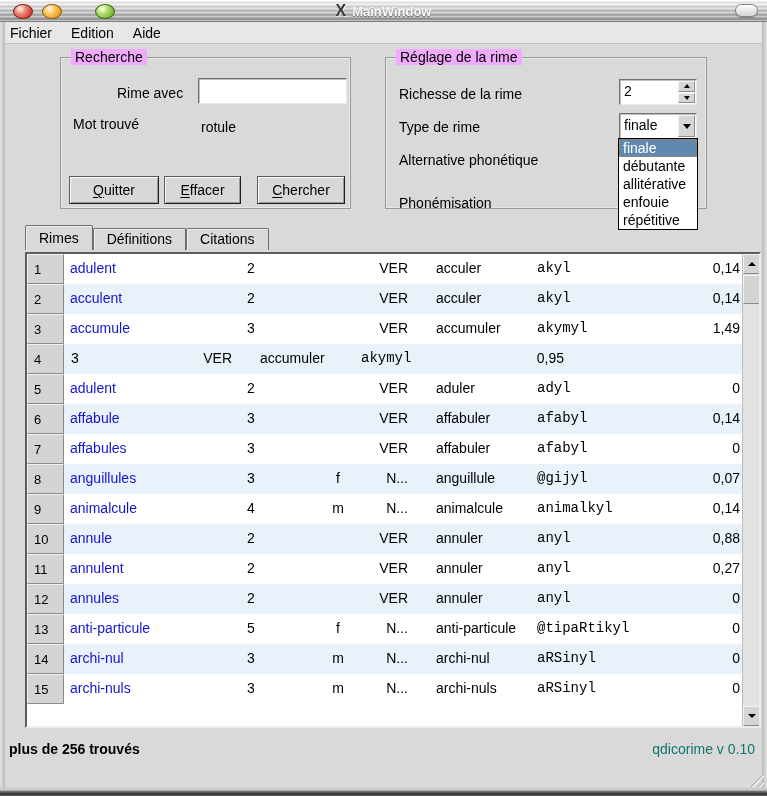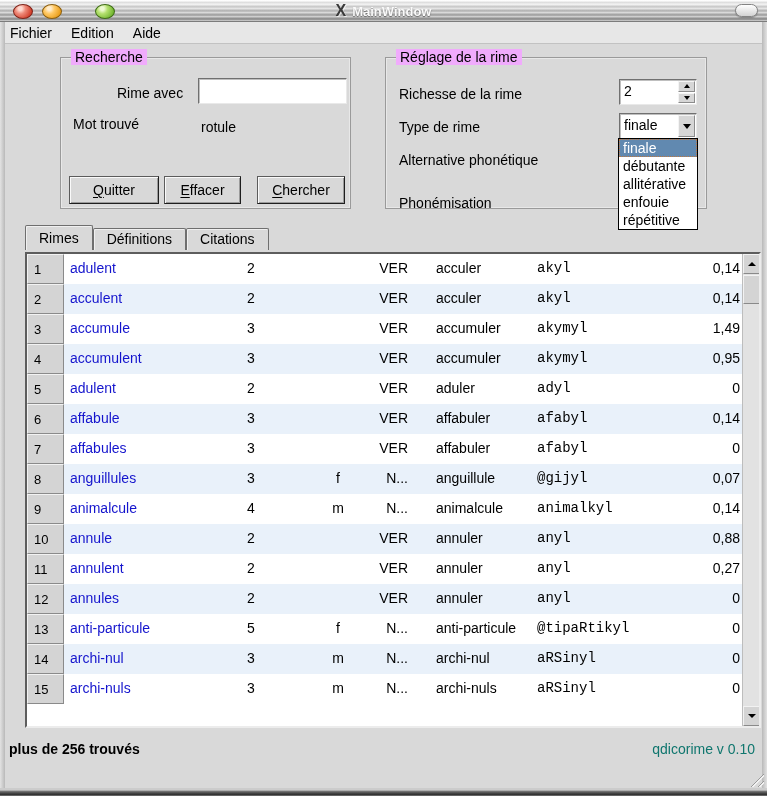--- a/index.html
+++ b/index.html
@@ -218,21 +218,20 @@
     <div class="cell c-mot">accumule</div>
     <div class="cell c-syl">3</div>
     <div class="cell c-gen"></div>
     <div class="cell c-typ">VER</div>
     <div class="cell c-rac">accumuler</div>
     <div class="cell c-pho">akymyl</div>
     <div class="cell c-frq">1,49</div>
   </div>
           <div class="trow alt">
     <div class="cell c-num">4</div>
-    <div class="cell c-mot">accumulent</div>
     <div class="cell c-syl">3</div>
     <div class="cell c-gen"></div>
     <div class="cell c-typ">VER</div>
     <div class="cell c-rac">accumuler</div>
     <div class="cell c-pho">akymyl</div>
     <div class="cell c-frq">0,95</div>
   </div>
           <div class="trow">
     <div class="cell c-num">5</div>
     <div class="cell c-mot">adulent</div>

